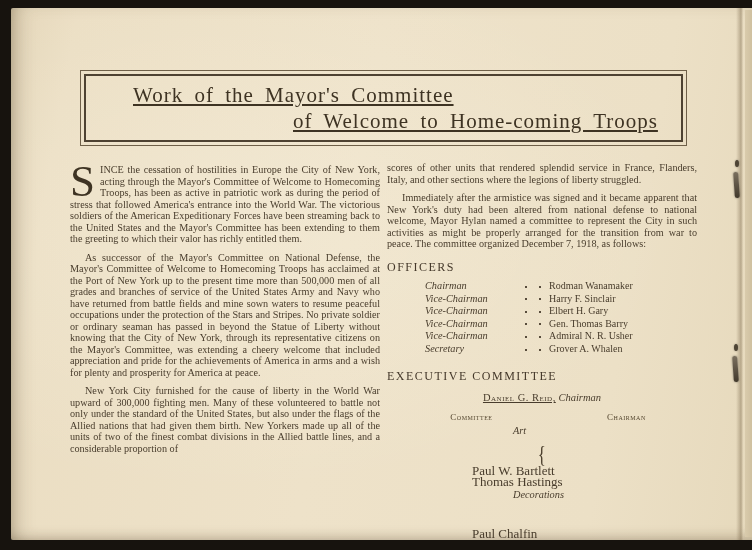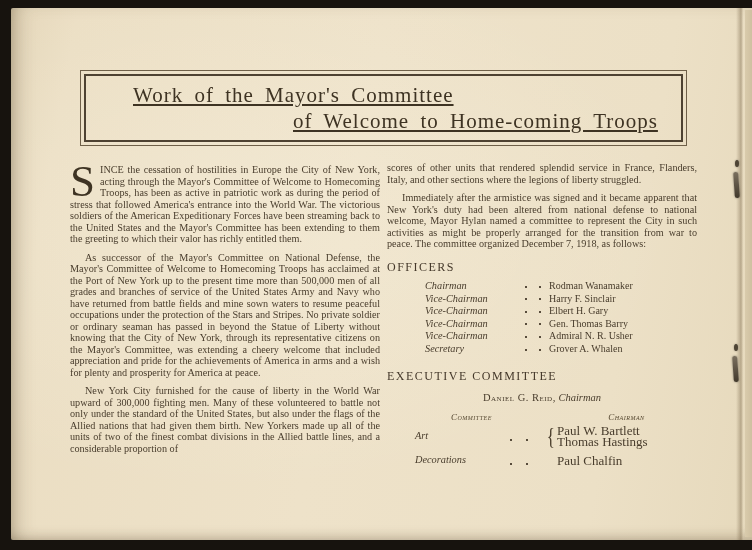--- a/index.html
+++ b/index.html
@@ -66,26 +66,26 @@
   .off-row{display:flex;align-items:flex-end;height:12.6px;}
   .off-role{width:92px;font-style:italic;font-size:10.3px;flex:none;}
   .leader{
     flex:1;height:9px;margin:0 8px 1px 2px;
     background-image:radial-gradient(circle, rgba(72,60,44,.9) 1px, rgba(0,0,0,0) 1.4px);
     background-size:14px 4px;background-repeat:repeat-x;background-position:left bottom 2px;
   }
   .off-name{width:148px;font-size:10px;flex:none;text-align:left;}
   
   .ec-chairline{text-align:center;font-size:10.5px;margin:10px 0 8px 0;}
-  .ec-chairline .sc{font-variant:small-caps;letter-spacing:.5px;}
+  .ec-chairline .sc{font-variant:small-caps;letter-spacing:.5px;text-decoration:underline;}
   .ec-chairline .it{font-style:italic;}
-  .ec-headers{display:flex;margin:0 0 2px 0;font-style:italic;}
+  .ec-headers{display:flex;margin:0 0 2px 0;}
   .ec-headers .h1{width:170px;text-align:center;font-variant:small-caps;font-size:9px;letter-spacing:.5px;color:#54462f;}
   .ec-headers .h2{width:142px;text-align:center;font-variant:small-caps;font-size:9px;letter-spacing:.5px;color:#54462f;}
-  .ec-row{display:flex;align-items:center;margin-bottom:2px;}
+  .ec-row{display:flex;align-items:center;margin-bottom:2px;flex-direction:column;}
   .ec-committee{width:86px;font-style:italic;font-size:10.3px;padding-left:28px;flex:none;box-sizing:content-box;}
   .ec-leader{flex:1;height:9px;margin:6px 4px 0 2px;
     background-image:radial-gradient(circle, rgba(72,60,44,.9) 1px, rgba(0,0,0,0) 1.4px);
     background-size:16px 4px;background-repeat:repeat-x;background-position:left bottom 2px;}
   .ec-brace{font-size:24px;font-weight:300;color:#4a3e2c;line-height:22px;flex:none;transform:scaleX(.7);}
   .ec-names{width:140px;flex:none;font-size:13px;line-height:11px;}
   .ec-names div{white-space:nowrap;}
   
   .frame-top{position:absolute;left:0;top:0;width:752px;height:8px;background:#17130e;}
   .frame-bottom{position:absolute;left:0;top:540px;width:752px;height:10px;background:#17130e;}

